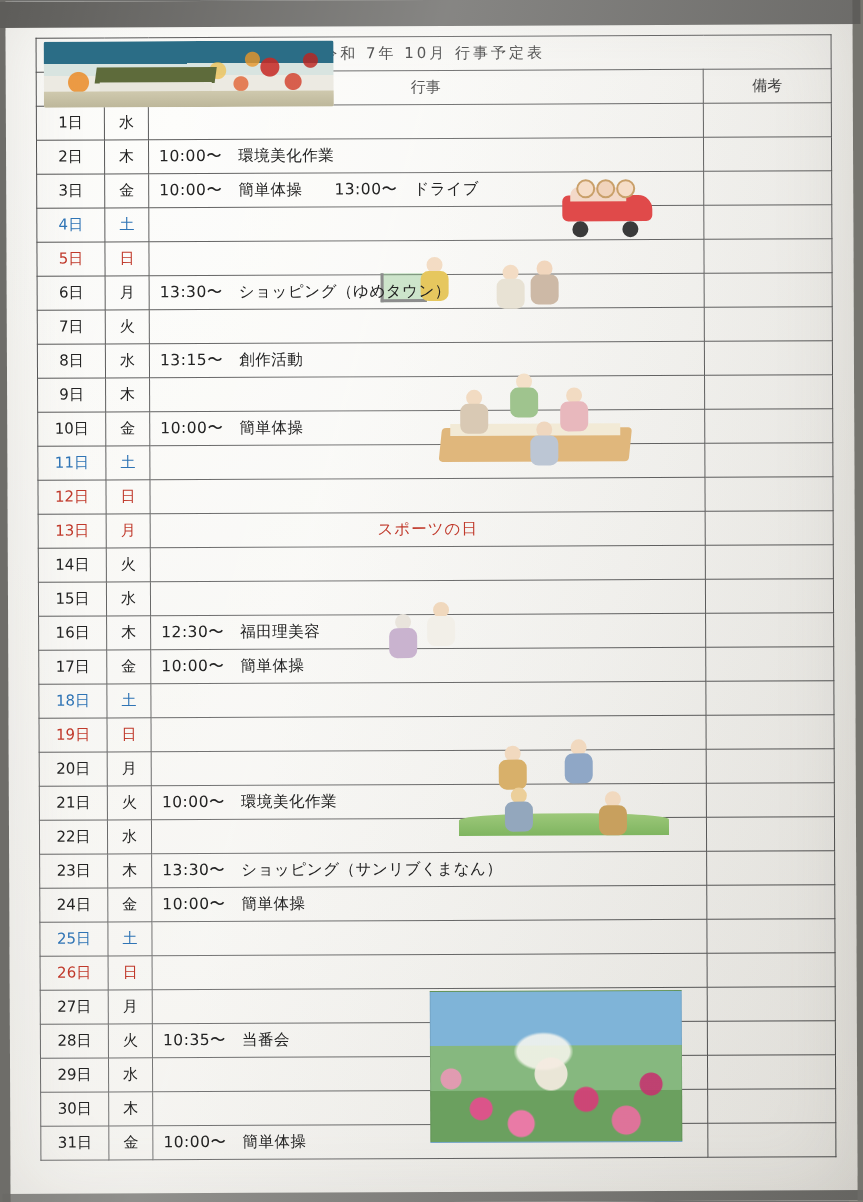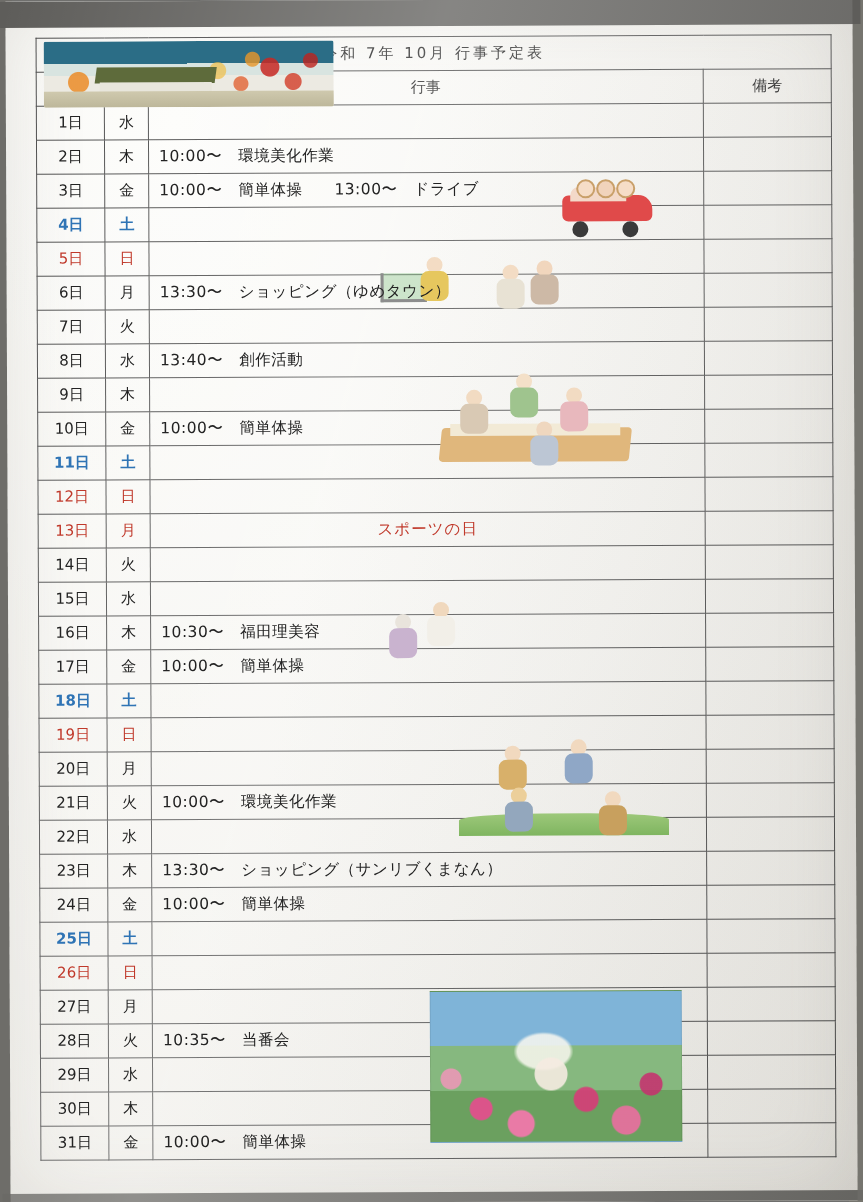--- a/index.html
+++ b/index.html
@@ -83,21 +83,21 @@
   }
   .ev-text{
     display:inline-block;
     padding-left:10px;
     font-size:15.5px;
     letter-spacing:0.5px;
     white-space:nowrap;
     position:relative;
     z-index:3;
   }
-  .sat{color:#2f74b5;font-weight:bold;}
+  .sat{color:#2f74b5;}
   .sun{color:#c0392b;}
   .holiday-center{
     display:block;
     text-align:center;
     color:#c0392b;
     font-size:15.5px;
     letter-spacing:1px;
     padding-left:0;
   }
 
@@ -350,21 +350,21 @@
           </tr>
           <tr>
             <td class="col-day"><span class="cell-inner ">7日</span></td>
             <td class="col-dow"><span class="cell-inner ">火</span></td>
             <td class="col-event"><span class="ev-text"></span></td>
             <td class="col-note"><span class="cell-inner"></span></td>
           </tr>
           <tr>
             <td class="col-day"><span class="cell-inner ">8日</span></td>
             <td class="col-dow"><span class="cell-inner ">水</span></td>
-            <td class="col-event"><span class="ev-text">13:40〜　創作活動</span></td>
+            <td class="col-event"><span class="ev-text">13:15〜　創作活動</span></td>
             <td class="col-note"><span class="cell-inner"></span></td>
           </tr>
           <tr>
             <td class="col-day"><span class="cell-inner ">9日</span></td>
             <td class="col-dow"><span class="cell-inner ">木</span></td>
             <td class="col-event"><span class="ev-text"></span></td>
             <td class="col-note"><span class="cell-inner"></span></td>
           </tr>
           <tr>
             <td class="col-day"><span class="cell-inner ">10日</span></td>
@@ -400,21 +400,21 @@
           </tr>
           <tr>
             <td class="col-day"><span class="cell-inner ">15日</span></td>
             <td class="col-dow"><span class="cell-inner ">水</span></td>
             <td class="col-event"><span class="ev-text"></span></td>
             <td class="col-note"><span class="cell-inner"></span></td>
           </tr>
           <tr>
             <td class="col-day"><span class="cell-inner ">16日</span></td>
             <td class="col-dow"><span class="cell-inner ">木</span></td>
-            <td class="col-event"><span class="ev-text">10:30〜　福田理美容</span></td>
+            <td class="col-event"><span class="ev-text">12:30〜　福田理美容</span></td>
             <td class="col-note"><span class="cell-inner"></span></td>
           </tr>
           <tr>
             <td class="col-day"><span class="cell-inner ">17日</span></td>
             <td class="col-dow"><span class="cell-inner ">金</span></td>
             <td class="col-event"><span class="ev-text">10:00〜　簡単体操</span></td>
             <td class="col-note"><span class="cell-inner"></span></td>
           </tr>
           <tr>
             <td class="col-day"><span class="cell-inner sat">18日</span></td>

